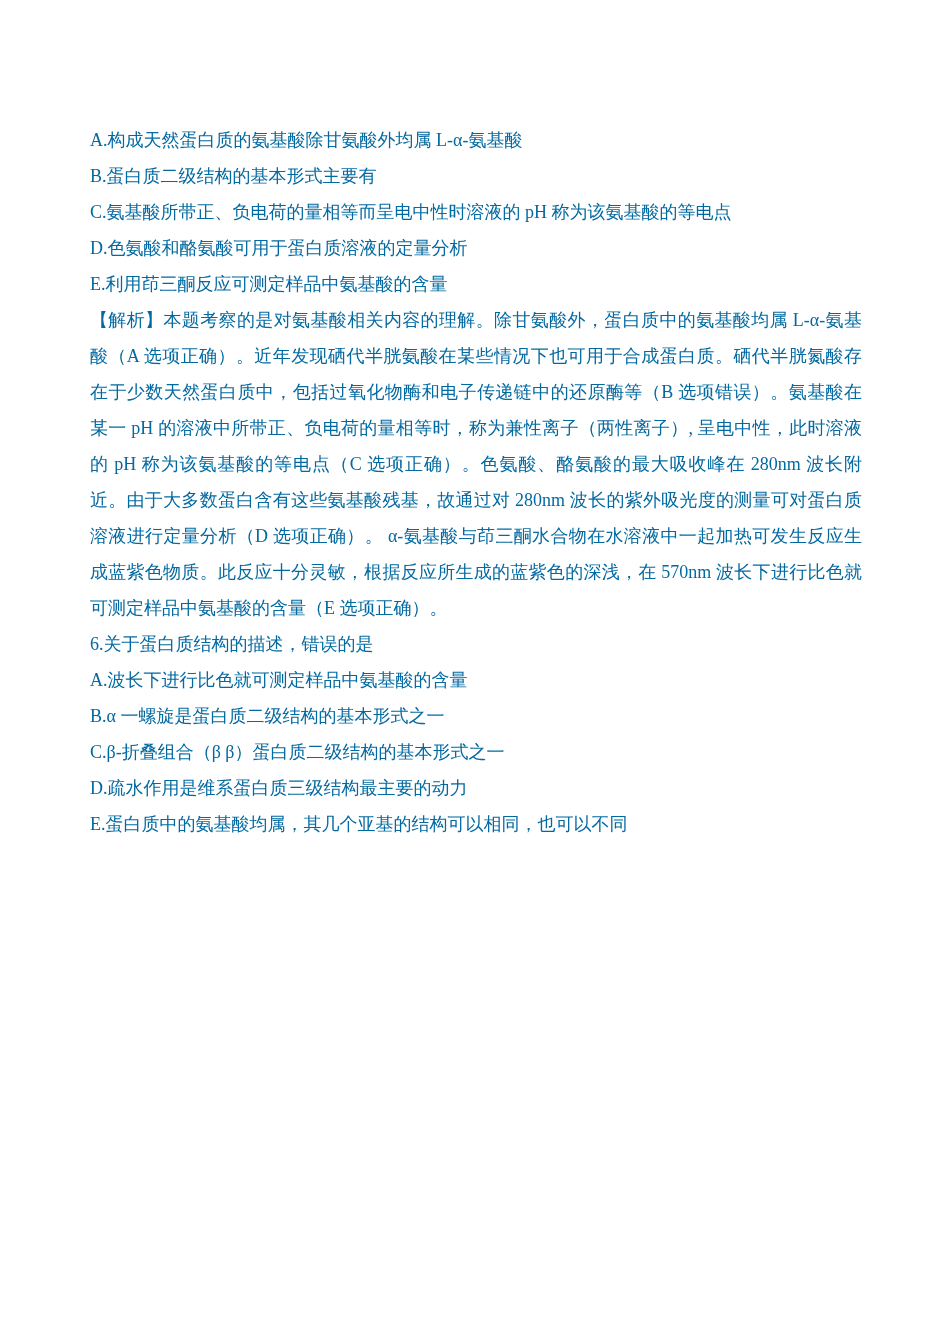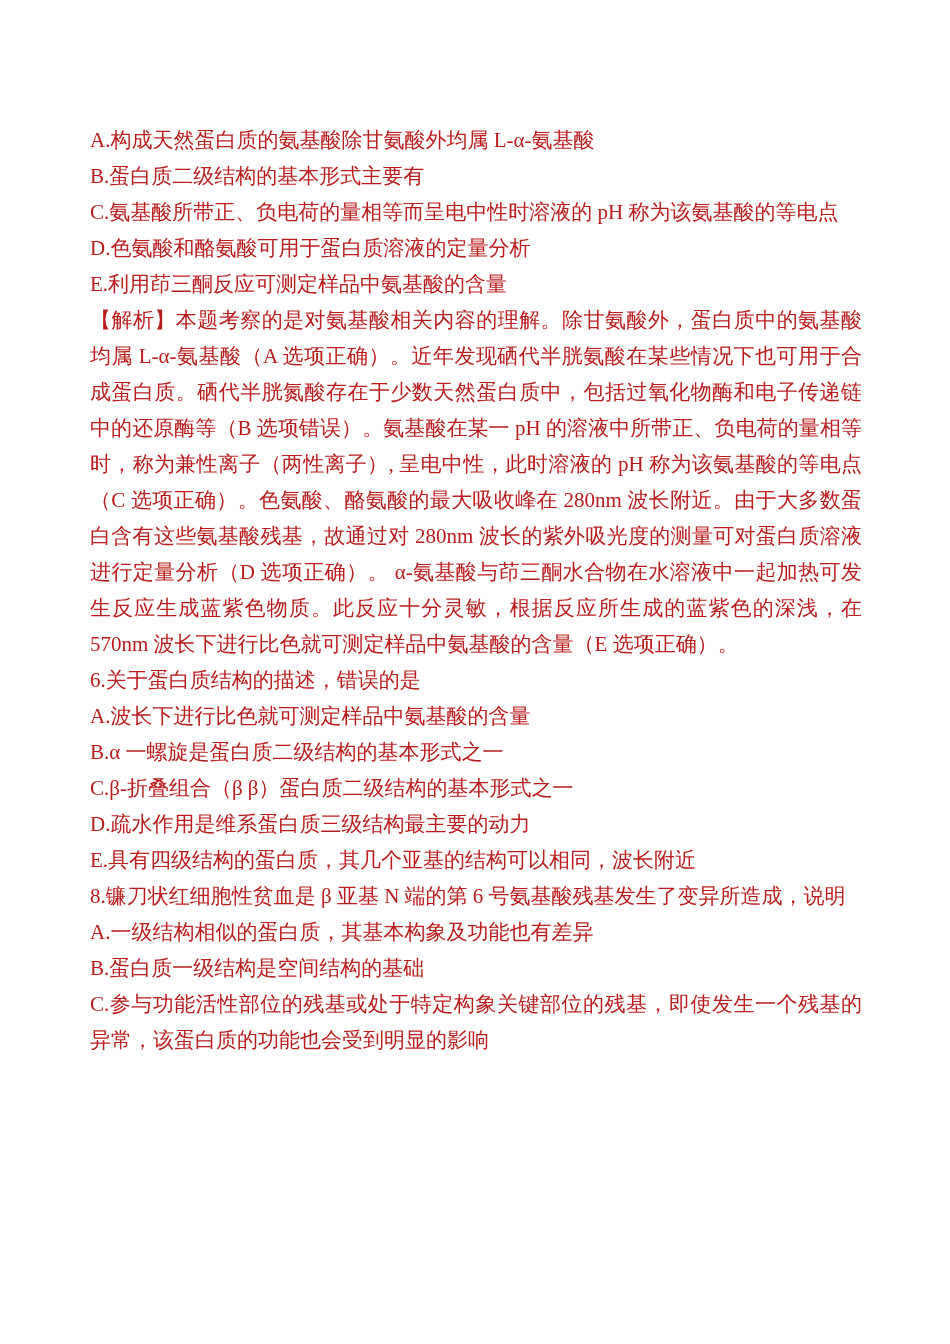--- a/index.html
+++ b/index.html
@@ -8,23 +8,23 @@
     height: 1344px;
     background: #ffffff;
     overflow: hidden;
   }
   .page {
     box-sizing: border-box;
     width: 950px;
     height: 1344px;
     padding: 122px 88px 0 90px;
     font-family: "Liberation Serif", "DejaVu Serif", serif;
-    font-size: 21px;
+    font-size: 18px;
     line-height: 36px;
-    color: #b91c1c;
+    color: #0369a1;
   }
   .page section { margin: 0; padding: 0; }
   .page p {
     margin: 0;
     padding: 0;
     text-align: justify;
   }
 </style>
 </head>
 <body>
@@ -39,23 +39,17 @@
     <p>E.利用茚三酮反应可测定样品中氨基酸的含量</p>
     <p>【解析】本题考察的是对氨基酸相关内容的理解。除甘氨酸外，蛋白质中的氨基酸均属 L-α-氨基酸（A 选项正确）。近年发现硒代半胱氨酸在某些情况下也可用于合成蛋白质。硒代半胱氮酸存在于少数天然蛋白质中，包括过氧化物酶和电子传递链中的还原酶等（B 选项错误）。氨基酸在某一 pH 的溶液中所带正、负电荷的量相等时，称为兼性离子（两性离子）, 呈电中性，此时溶液的 pH 称为该氨基酸的等电点（C 选项正确）。色氨酸、酪氨酸的最大吸收峰在 280nm 波长附近。由于大多数蛋白含有这些氨基酸残基，故通过对 280nm 波长的紫外吸光度的测量可对蛋白质溶液进行定量分析（D 选项正确）。 α-氨基酸与茚三酮水合物在水溶液中一起加热可发生反应生成蓝紫色物质。此反应十分灵敏，根据反应所生成的蓝紫色的深浅，在 570nm 波长下进行比色就可测定样品中氨基酸的含量（E 选项正确）。</p>
   </section>
 
   <section>
     <p>6.关于蛋白质结构的描述，错误的是</p>
     <p>A.波长下进行比色就可测定样品中氨基酸的含量</p>
     <p>B.α 一螺旋是蛋白质二级结构的基本形式之一</p>
     <p>C.β-折叠组合（β β）蛋白质二级结构的基本形式之一</p>
     <p>D.疏水作用是维系蛋白质三级结构最主要的动力</p>
-    <p>E.具有四级结构的蛋白质，其几个亚基的结构可以相同，波长附近</p>
+    <p>E.蛋白质中的氨基酸均属，其几个亚基的结构可以相同，也可以不同</p>
   </section>
 
-  <section>
-    <p>8.镰刀状红细胞性贫血是 β 亚基 N 端的第 6 号氨基酸残基发生了变异所造成，说明</p>
-    <p>A.一级结构相似的蛋白质，其基本构象及功能也有差异</p>
-    <p>B.蛋白质一级结构是空间结构的基础</p>
-    <p>C.参与功能活性部位的残基或处于特定构象关键部位的残基，即使发生一个残基的异常，该蛋白质的功能也会受到明显的影响</p>
-  </section>
 
 </div>
 
 </body></html>

